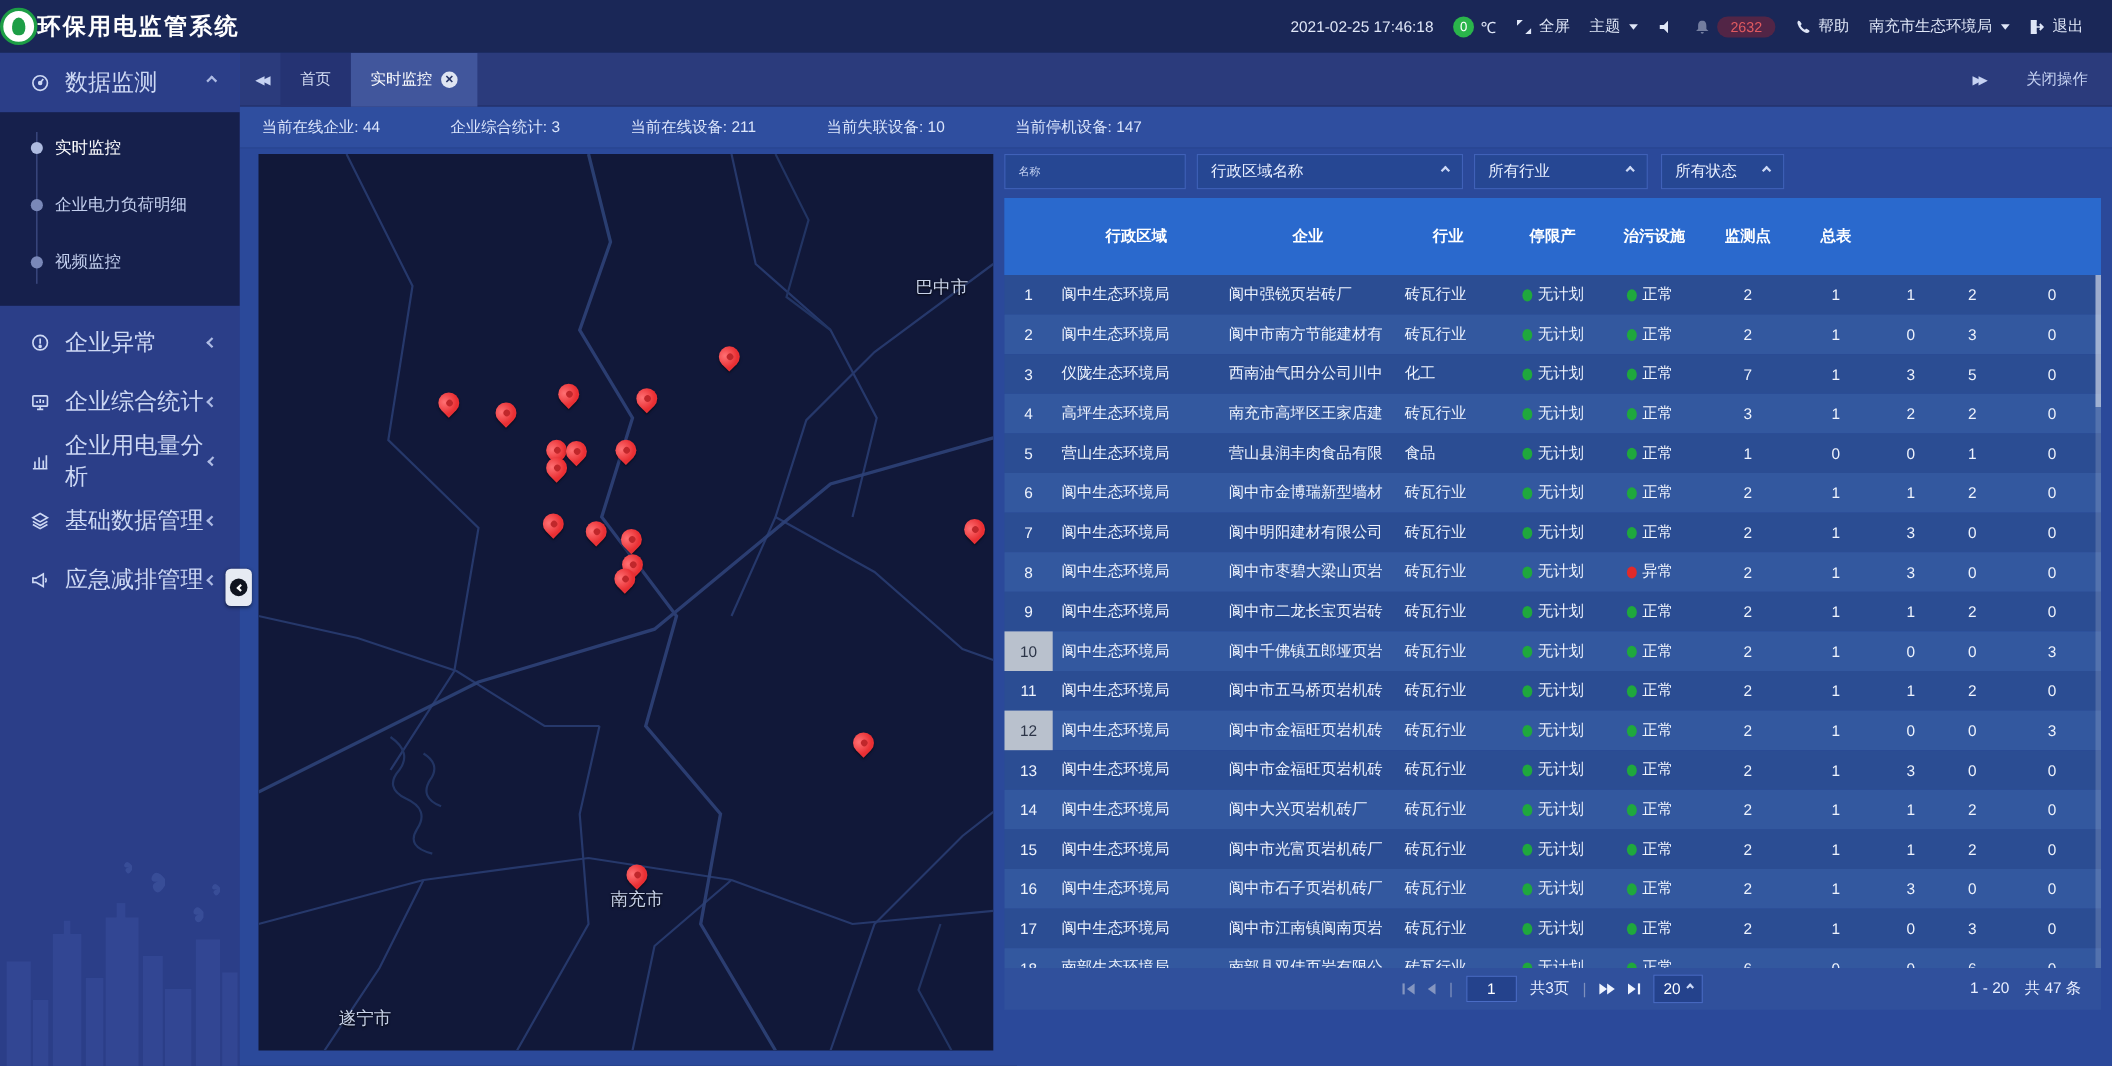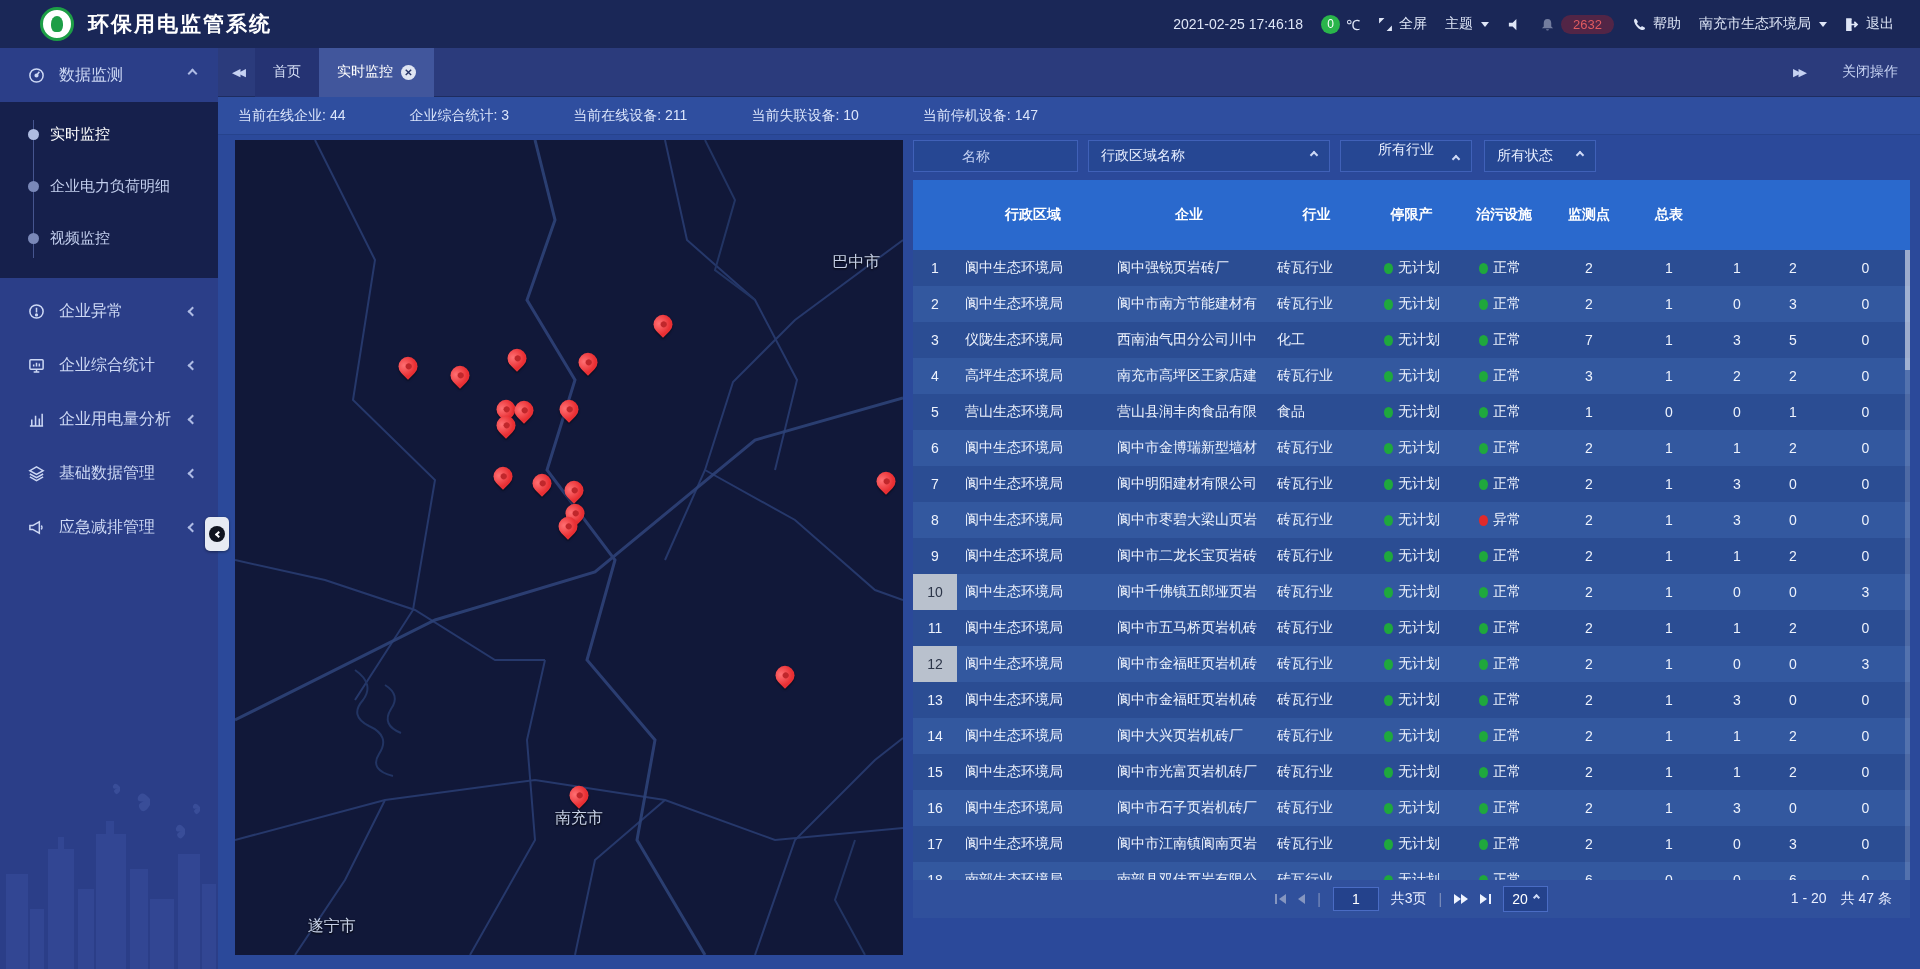--- a/index.html
+++ b/index.html
@@ -2,35 +2,35 @@
 <html style="--c-normal: #1fa83d; --c-abnormal: #e02a2a;"><head>
 <meta charset="utf-8">
 <style>
   * { margin:0; padding:0; box-sizing:border-box; }
   html,body { background:#0d1430; }
   body { font-family:"Liberation Sans", sans-serif; }
   #app { position:relative; width:1920px; height:969px; background:#2b499a; overflow:hidden; }
 
   
   .header { position:absolute; top:0; left:0; width:100%; height:48px; background:#1a2757; display:flex; align-items:center; color:#e6ecfb; z-index:30; }
-  .logo-wrap { display:flex; align-items:center; gap:14px; padding-left:40px; }
+  .logo-wrap { display:flex; align-items:center; }
   .logo { width:34px; height:34px; border-radius:50%; background:#fff; border:3px solid #1d9e46; display:flex; align-items:center; justify-content:center; }
   .logo i { display:block; width:12px; height:16px; background:#1d9e46; border-radius:50% 50% 40% 40%; }
   .app-title { font-size:21px; font-weight:bold; letter-spacing:2px; color:#ffffff; }
   .header-right { margin-left:auto; display:flex; align-items:center; gap:18px; padding-right:26px; font-size:14px; }
   .hdr-item { display:flex; align-items:center; gap:6px; color:#dfe6f7; white-space:nowrap; }
   .temp-badge { width:19px; height:19px; border-radius:50%; background:#2ab54b; color:#fff; font-size:12px; display:flex; align-items:center; justify-content:center; }
   .caret-down { width:0; height:0; border-left:4px solid transparent; border-right:4px solid transparent; border-top:5px solid #dfe6f7; display:inline-block; margin-left:2px; }
   .msg-badge { background:rgba(150,35,50,.45); color:#e05a60; border-radius:10px; padding:2px 12px; font-size:13px; }
   .hdr-icon { width:15px; height:15px; fill:#dfe6f7; stroke:#dfe6f7; }
   .bell-dim { opacity:.45; }
 
   
   .sidebar { position:absolute; top:48px; left:0; width:218px; height:921px; background:#2b3e88; color:#cdd8f4; overflow:hidden; z-index:20; }
-  .menu-item { height:54px; display:flex; align-items:center; padding:0 22px 0 28px; font-size:16px; cursor:pointer; }
+  .menu-item { height:54px; display:flex; align-items:center; padding:0 22px 0 28px; font-size:21px; cursor:pointer; }
   .menu-item .mlabel { margin-left:14px; }
   .menu-item .chev { margin-left:auto; }
   .micon { width:17px; height:17px; stroke:#cdd8f4; fill:none; stroke-width:1.6; flex:0 0 auto; }
   .chev { display:inline-block; width:7px; height:7px; border-left:2px solid #aebbe4; border-bottom:2px solid #aebbe4; }
   .chev.left { transform:rotate(45deg); }
   .chev.down { transform:rotate(135deg); margin-top:-3px; }
   .submenu { background:#16204c; padding:6px 0 14px 0; position:relative; }
   .submenu .vline { position:absolute; left:33px; top:18px; bottom:20px; width:1px; background:#46558f; }
   .sub-item { position:relative; height:52px; display:flex; align-items:center; padding-left:50px; font-size:15px; color:#c3cfee; cursor:pointer; }
   .sub-item .dot { position:absolute; left:28px; width:11px; height:11px; border-radius:50%; background:#7a88b8; }
@@ -65,23 +65,23 @@
   .map-roads { position:absolute; inset:0; }
   .map-label { position:absolute; transform:translate(-50%,-50%); color:#c8d2e8; font-size:16px; text-shadow:0 1px 2px #000; white-space:nowrap; }
   .pin { position:absolute; width:19px; height:19px; transform:translate(-50%,-85%) rotate(-45deg); border-radius:50% 50% 50% 0; background:radial-gradient(circle at 38% 32%, #ff7073, #e92f33 65%); box-shadow:-1px 1px 2px rgba(0,0,0,.5); cursor:pointer; }
   .pin::after { content:""; position:absolute; left:6.5px; top:6.5px; width:6px; height:6px; border-radius:50%; background:#c0272b; }
 
   
   .right-panel { position:absolute; left:695px; top:5px; width:997px; height:778px; }
   .filters { height:32px; display:flex; gap:10px; }
   .fbox { height:32px; background:#264793; border:1px solid #4061b8; display:flex; align-items:center; padding:0 12px; color:#e8efff; font-size:14px; }
   .fbox .chev { margin-left:auto; width:6px; height:6px; border-color:#cdd9f6; }
-  .fbox input { background:transparent; border:none; outline:none; color:#e8efff; font-size:14px; width:100%;margin-left:36px; }
+  .fbox input { background:transparent; border:none; outline:none; color:#e8efff; font-size:10px; width:100%; }
   .fbox input::placeholder { color:#c3d1f2; opacity:1; }
-  .f-name { width:165px; } .f-region { width:242px; } .f-industry { width:132px;flex-direction:column; } .f-status { width:112px; margin-left:2px; }
+  .f-name { width:165px; } .f-region { width:242px; } .f-industry { width:158px; } .f-status { width:112px; margin-left:2px; }
 
   .grid-cols { display:grid; grid-template-columns:44px 152px 160px 95px 95px 90px 80px 80px 56px 56px 1fr; }
   .t-head { margin-top:8px; height:70px; background:#2a69cd; color:#fff; font-size:14px; font-weight:bold; }
   .t-head .hcell { display:flex; align-items:center; justify-content:center; height:70px; }
   .hgroup { grid-column:9/12; display:flex; flex-direction:column; justify-content:center; gap:6px; }
   .hgroup .gtitle { text-align:center; font-style:italic; }
   .hgroup .gsub { display:grid; grid-template-columns:56px 56px 1fr; }
   .hgroup .gsub span { text-align:center; }
 
   .t-body { height:630px; overflow:hidden; position:relative; }

